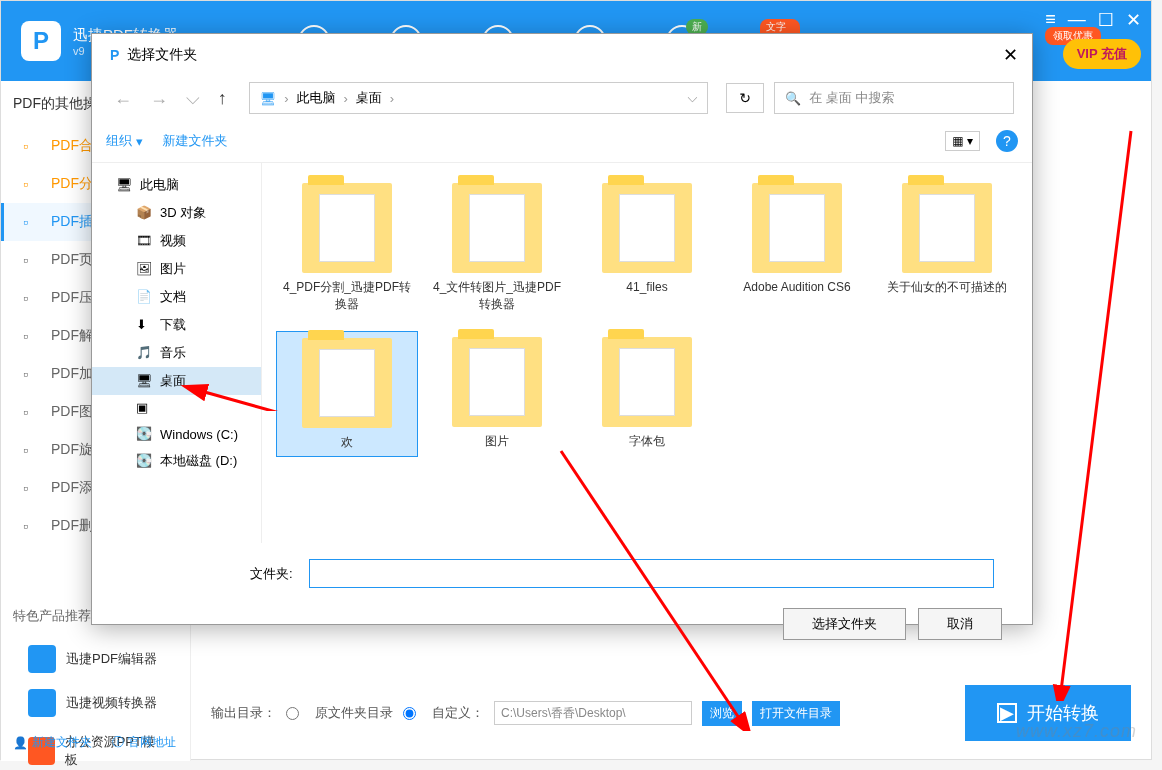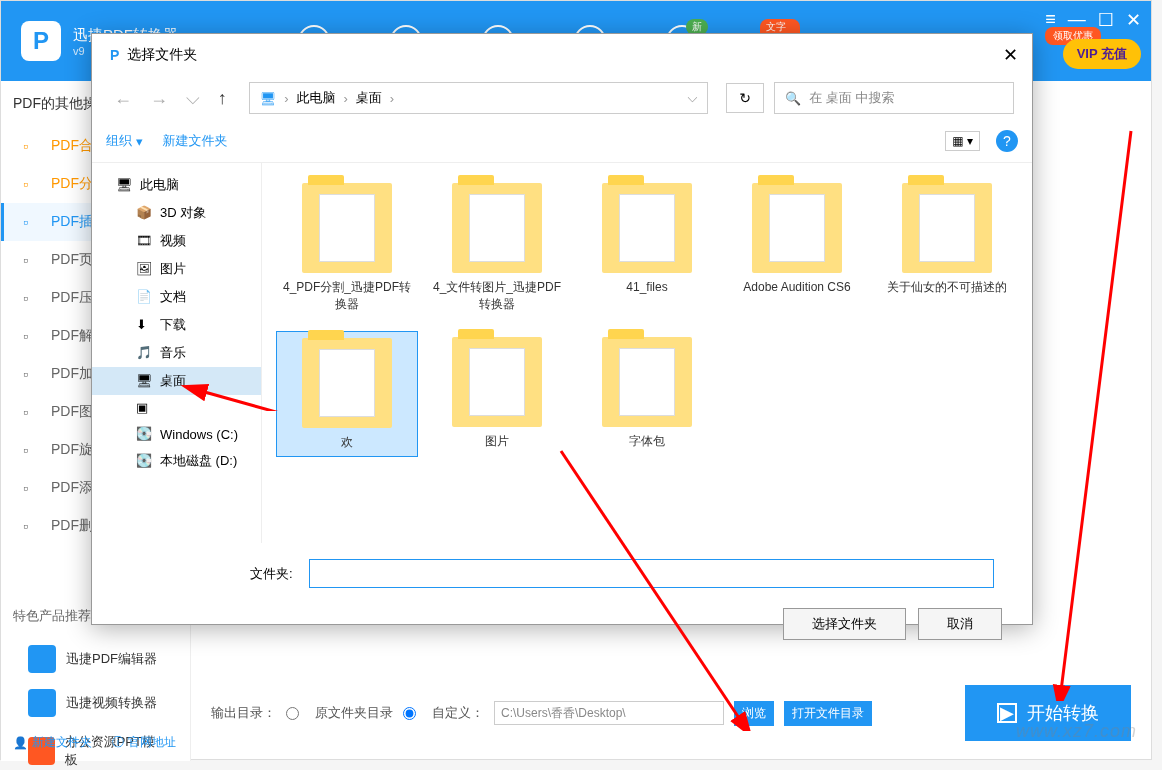--- a/index.html
+++ b/index.html
@@ -13,42 +13,42 @@
 .app-logo { width: 40px; height: 40px; background: #fff; border-radius: 8px; display: flex; align-items: center; justify-content: center; color: #2196F3; font-weight: bold; font-size: 24px; }
 .app-title { color: #fff; margin-left: 12px; }
 .app-title .name { font-size: 15px; }
 .app-title .ver { font-size: 11px; opacity: 0.8; }
 .toolbar-icons { display: flex; gap: 60px; margin-left: 120px; }
 .toolbar-icon { width: 32px; height: 32px; border: 2px solid #fff; border-radius: 50%; display: flex; align-items: center; justify-content: center; color: #fff; position: relative; }
 .badge { position: absolute; top: -8px; right: -12px; background: #4CAF50; color: #fff; font-size: 10px; padding: 1px 6px; border-radius: 8px; }
 .badge.orange { background: #FF5722; }
 .win-controls { position: absolute; right: 10px; top: 8px; display: flex; gap: 12px; color: #fff; font-size: 18px; }
 .win-ctrl { cursor: pointer; }
-.vip-btn { position: absolute; right: 10px; top: 38px; background: #FFC107; color: #4c1d95; padding: 6px 14px; border-radius: 16px; font-size: 13px; font-weight: bold; display: flex; align-items: center; gap: 6px; }
+.vip-btn { position: absolute; right: 10px; top: 38px; background: #FFC107; color: #be185d; padding: 6px 14px; border-radius: 16px; font-size: 13px; font-weight: bold; display: flex; align-items: center; gap: 6px; }
 .vip-badge { position: absolute; right: 50px; top: 26px; background: #FF5722; color: #fff; font-size: 10px; padding: 2px 8px; border-radius: 8px; }
 
 
 .sidebar { position: absolute; left: 0; top: 80px; width: 190px; height: 680px; background: #fff; border-right: 1px solid #eee; }
 .sidebar-header { padding: 14px 12px; font-size: 14px; color: #333; }
 .sidebar-item { display: flex; align-items: center; padding: 10px 22px; font-size: 14px; color: #666; cursor: pointer; gap: 12px; }
 .sidebar-item.active { border-left: 3px solid #2196F3; color: #2196F3; background: #f0f8ff; padding-left: 19px; }
 .sidebar-item.orange { color: #FF9800; }
 .sb-icon { width: 16px; height: 16px; display: inline-block; }
 
 .product-recommend { margin-top: 50px; padding: 12px; }
 .product-header { font-size: 13px; color: #666; margin-bottom: 12px; }
 .product-item { display: flex; align-items: center; gap: 10px; padding: 8px 15px; font-size: 13px; color: #333; }
 .product-icon { width: 28px; height: 28px; border-radius: 4px; }
 
 .footer-links { position: absolute; bottom: 10px; left: 12px; display: flex; gap: 20px; font-size: 12px; color: #2196F3; }
 .footer-link { display: flex; align-items: center; gap: 4px; }
 
 
 .output-bar { position: absolute; bottom: 18px; left: 210px; right: 20px; display: flex; align-items: center; gap: 10px; font-size: 13px; color: #555; }
-.output-bar input[type="text"] { width: 230px; padding: 4px 6px; border: 1px solid #ccc; font-size: 12px; color: #888; }
+.output-bar input[type="text"] { width: 198px; padding: 4px 6px; border: 1px solid #ccc; font-size: 12px; color: #888; }
 .output-bar .radio { display: inline-flex; align-items: center; gap: 16px; }
 .link-btn { background: #2196F3; color: #fff; padding: 4px 8px; font-size: 12px; cursor: pointer; }
 .start-btn { margin-left: auto; background: #2196F3; color: #fff; padding: 16px 32px; font-size: 18px; display: flex; align-items: center; gap: 10px; cursor: pointer; }
 .start-btn .play { width: 20px; height: 20px; border: 2px solid #fff; display: flex; align-items: center; justify-content: center; }
 
 
 .dialog { position: absolute; left: 90px; top: 32px; width: 942px; height: 592px; background: #fff; border: 1px solid #999; box-shadow: 0 4px 24px rgba(0,0,0,0.3); }
 .dialog-title { padding: 12px 18px; font-size: 14px; display: flex; align-items: center; gap: 8px; }
 .dialog-close { position: absolute; right: 14px; top: 10px; font-size: 18px; cursor: pointer; }
 .dialog-nav { display: flex; align-items: center; padding: 6px 18px; gap: 10px; }

